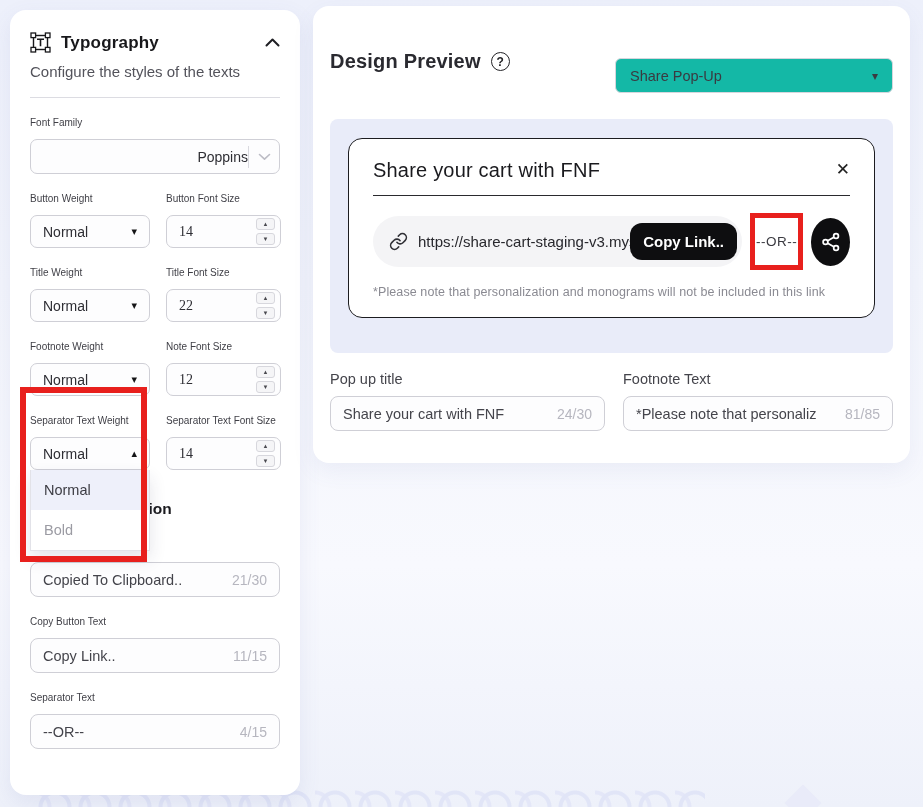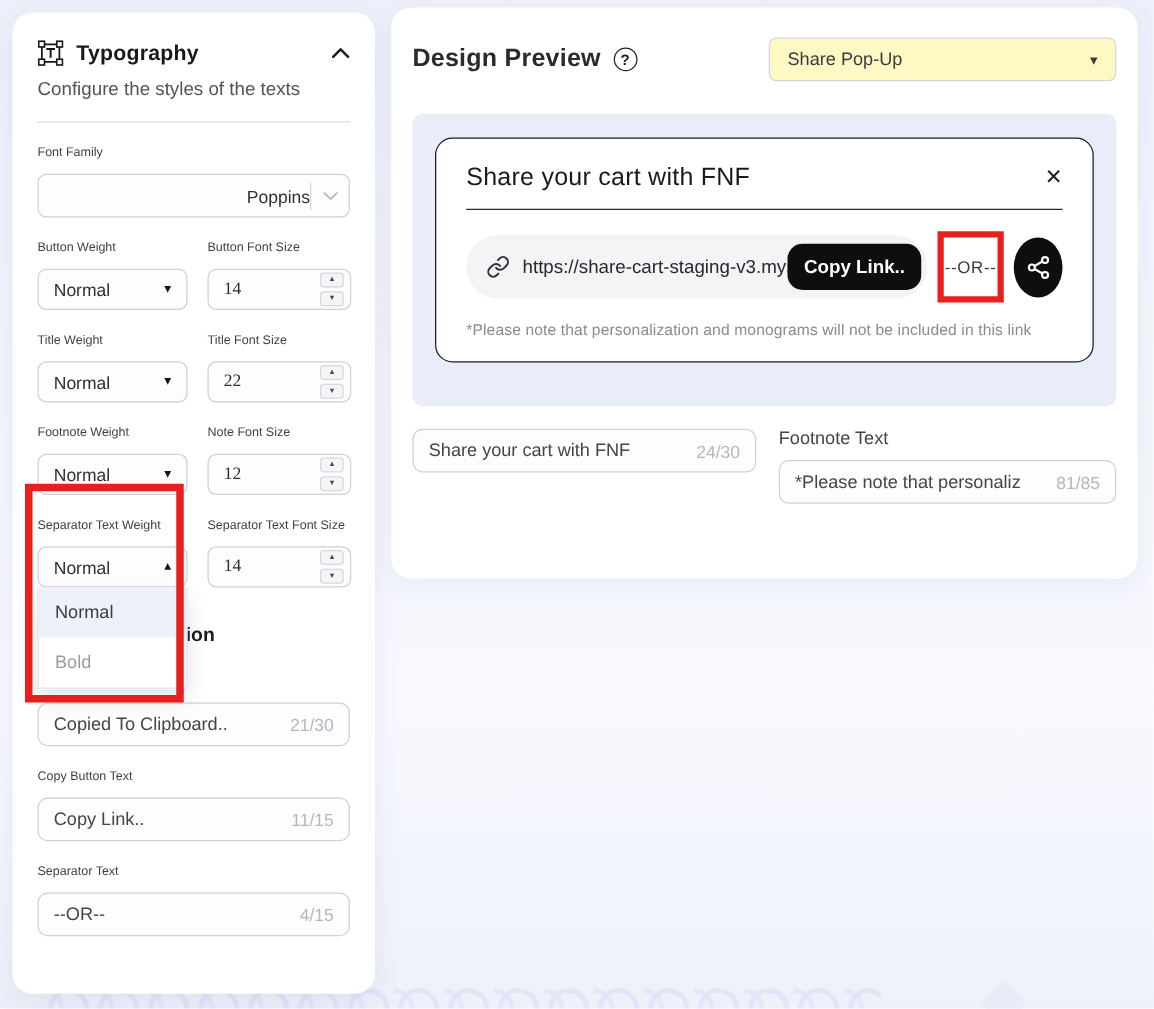--- a/index.html
+++ b/index.html
@@ -68,23 +68,23 @@
     padding:0 17px;
   }
   .dp-header { display:flex; align-items:center; margin-top:24px; }
   .dp-title { font-size:20px; font-weight:600; color:#2a2a30; letter-spacing:.2px; }
   .q-icon {
     width:19px; height:19px; border:1.7px solid #222226; border-radius:50%;
     display:inline-flex; align-items:center; justify-content:center;
     font-size:12px; font-weight:700; color:#222226; margin-left:10px; cursor:pointer;
   }
   .dp-select {
-    margin-left:auto; width:278px; height:35px; background:#fef9c3;
+    margin-left:auto; width:278px; height:35px; background:#14b8a6;
     border:1px solid #d6d6dd; border-radius:6px; display:flex; align-items:center;
-    justify-content:space-between; padding:12px 14px; font-size:14.5px; color:#3a3a41; cursor:pointer;
+    justify-content:space-between; padding:12px 14px; font-size:14.5px; color:#3a3a41; cursor:pointer;margin-top:28px;
   }
   .preview-area {
     margin-top:26px; background:#e9ecf9; border-radius:8px; padding:19px 18px 35px;
   }
   .share-card {
     background:#fff; border:1.6px solid #1c1c20; border-radius:14px; padding:20px 24px 18px;
   }
   .card-top { display:flex; align-items:flex-start; }
   .card-title { font-size:20px; color:#1a1a1e; font-weight:500; flex:1; letter-spacing:.2px; }
   .close-x { font-size:17px; color:#222; cursor:pointer; line-height:1; margin-top:2px; }
@@ -305,20 +305,21 @@
               </svg>
             </span>
           </button>
         </div>
         <div class="card-note">*Please note that personalization and monograms will not be included in this link</div>
       </div>
     </div>
 
     <div class="fields-row">
       <div>
+        <div class="dp-field-label">Pop up title</div>
         <div class="txtbox">
           <span>Share your cart with FNF</span>
           <span class="counter">24/30</span>
         </div>
       </div>
       <div>
         <div class="dp-field-label">Footnote Text</div>
         <div class="txtbox">
           <span style="white-space:nowrap;overflow:hidden;">*Please note that personaliz</span>
           <span class="counter">81/85</span>

